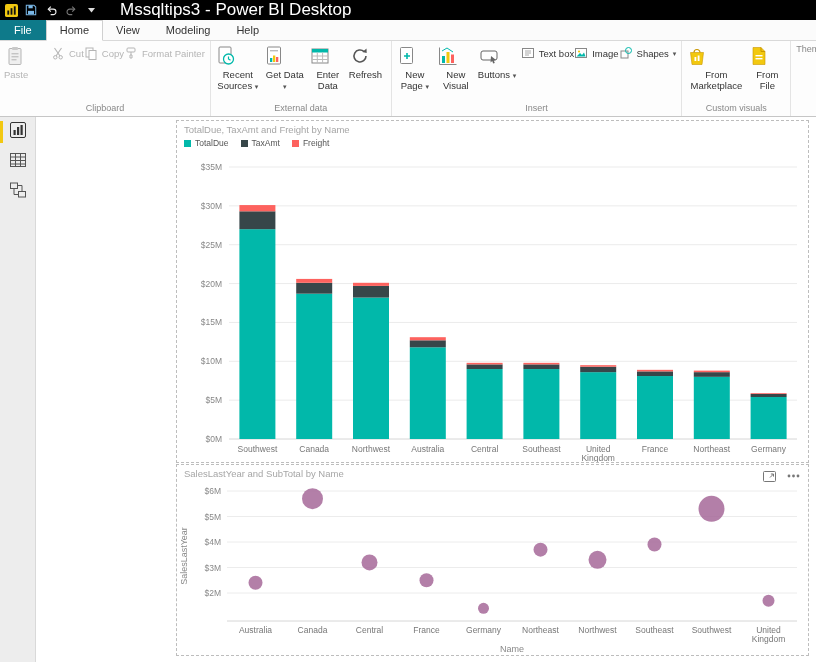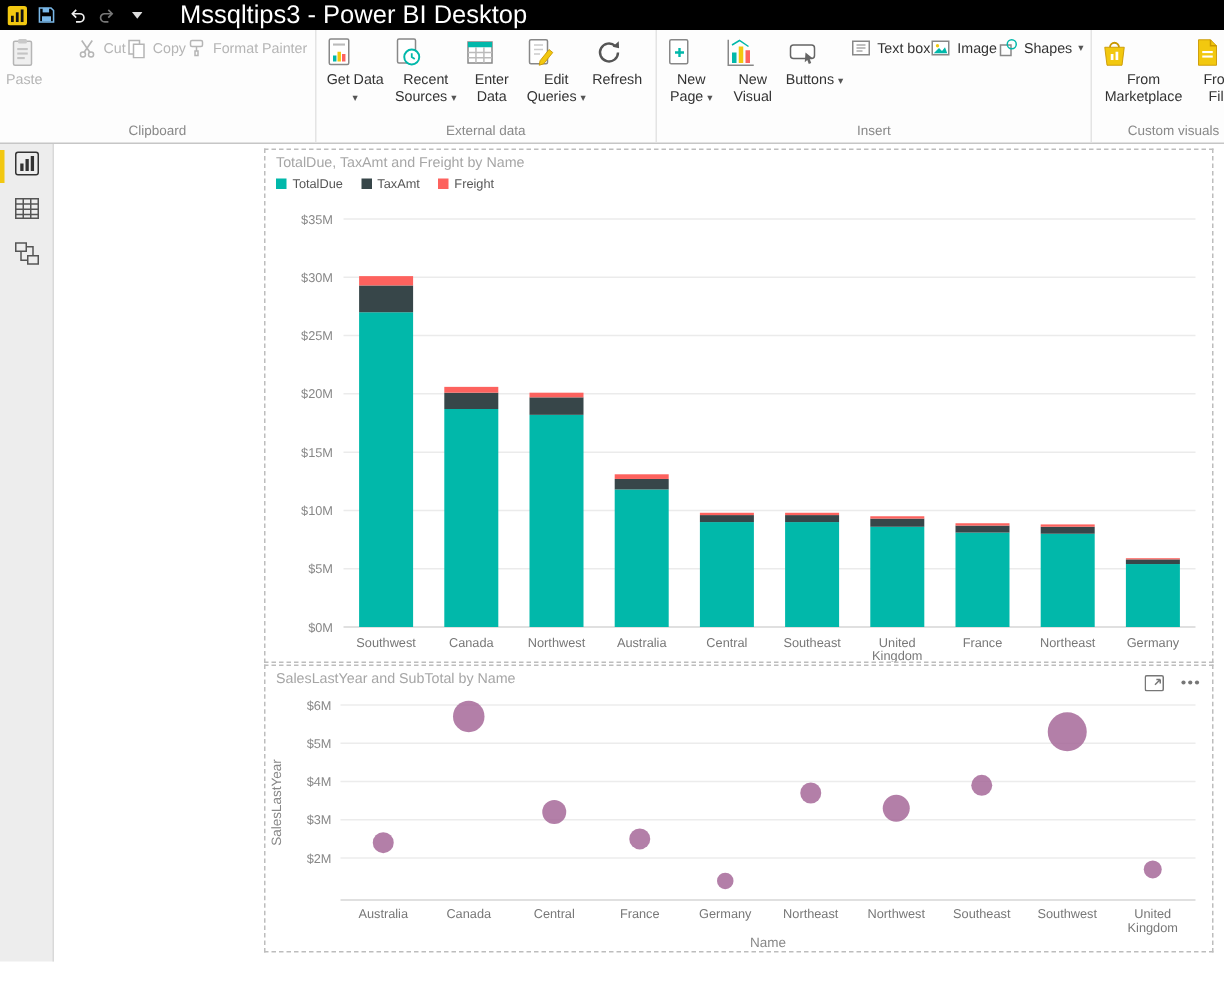--- a/index.html
+++ b/index.html
@@ -90,20 +90,27 @@
       </span>
       <span class="tb-ic">
         <svg width="7" height="5" viewBox="0 0 7 5">
             <path d="M0 0h7L3.5 4.5z" fill="#ddd"></path>
           </svg>
       </span>
     </div>
     <span class="title-text">Mssqltips3 - Power BI Desktop</span>
   </div>
 
+  <div class="tabrow">
+    <div class="tab file">File</div>
+    <div class="tab active">Home</div>
+    <div class="tab">View</div>
+    <div class="tab">Modeling</div>
+    <div class="tab">Help</div>
+  </div>
 
   <div class="ribbon">
 
     <div class="group">
       <div class="gbody">
         <div class="bigbtn disabled">
           <span class="ic">
             <svg viewBox="0 0 22 22">
                 <rect x="5" y="3.5" width="12" height="16" rx="1" fill="#efefef" stroke="#b5b5b5"></rect>
                 <rect x="8" y="2" width="6" height="3" rx="1" fill="#c9c9c9"></rect>
@@ -143,61 +150,51 @@
             </span>
             <span>Format Painter</span>
           </div>
         </div>
       </div>
       <div class="glabel">Clipboard</div>
     </div>
 
     <div class="group">
       <div class="gbody">
+        <div class="bigbtn" style="width:48px">
+          <span class="ic">
+            <svg viewBox="0 0 22 22">
+                <rect x="4" y="2" width="12" height="16" rx="1" fill="#fff" stroke="#888"></rect>
+                <circle cx="13.5" cy="14" r="5" fill="#fff" stroke="#01B8AA" stroke-width="1.3"></circle>
+                <path d="M13.5 11.5V14l2 1.3" stroke="#01B8AA" fill="none" stroke-width="1.2"></path>
+              </svg>
+          </span>
+          <span class="lbl"><span>Recent Sources</span> <span class="caret"></span></span>
+        </div>
         <div class="bigbtn">
           <span class="ic">
             <svg viewBox="0 0 22 22">
                 <rect x="4.5" y="2" width="13" height="17" rx="1" fill="#fff" stroke="#888"></rect>
                 <rect x="7" y="5" width="8" height="1.4" fill="#bbb"></rect>
                 <rect x="7" y="13" width="2.3" height="4" fill="#01B8AA"></rect>
                 <rect x="10" y="10.5" width="2.3" height="6.5" fill="#F2C80F"></rect>
                 <rect x="13" y="12" width="2.3" height="5" fill="#FD625E"></rect>
               </svg>
           </span>
           <span class="lbl"><span>Get Data</span> <span class="caret"></span></span>
         </div>
-        <div class="bigbtn" style="width:48px">
-          <span class="ic">
-            <svg viewBox="0 0 22 22">
-                <rect x="4" y="2" width="12" height="16" rx="1" fill="#fff" stroke="#888"></rect>
-                <circle cx="13.5" cy="14" r="5" fill="#fff" stroke="#01B8AA" stroke-width="1.3"></circle>
-                <path d="M13.5 11.5V14l2 1.3" stroke="#01B8AA" fill="none" stroke-width="1.2"></path>
-              </svg>
-          </span>
-          <span class="lbl"><span>Recent Sources</span> <span class="caret"></span></span>
-        </div>
         <div class="bigbtn" style="width:40px">
           <span class="ic">
             <svg viewBox="0 0 22 22">
                 <rect x="3" y="4" width="16" height="14" fill="#fff" stroke="#888"></rect>
                 <rect x="3" y="4" width="16" height="3.5" fill="#01B8AA"></rect>
                 <path d="M3 11h16M3 14.5h16M8.3 7.5v10.5M13.6 7.5v10.5" stroke="#bbb" fill="none"></path>
               </svg>
           </span>
           <span class="lbl"><span>Enter Data</span></span>
-        </div>
-        <div class="bigbtn">
-          <span class="ic">
-            <svg viewBox="0 0 22 22">
-                <rect x="4" y="2.5" width="12" height="16" rx="1" fill="#fff" stroke="#888"></rect>
-                <path d="M7 6h6M7 9h6M7 12h4" stroke="#ccc"></path>
-                <path d="M11 16.5 17 9l2.5 2-6 7.5-3 1z" fill="#F2C80F" stroke="#c99700" stroke-width="0.6"></path>
-              </svg>
-          </span>
-          <span class="lbl"><span>Edit Queries</span> <span class="caret"></span></span>
         </div>
         <div class="bigbtn" style="width:40px">
           <span class="ic">
             <svg viewBox="0 0 22 22">
                 <path d="M17 11a6 6 0 1 1-1.9-4.4" fill="none" stroke="#555" stroke-width="1.6"></path>
                 <path d="M17.5 3.5l.2 4.6-4.3-1z" fill="#555"></path>
               </svg>
           </span>
           <span class="lbl"><span>Refresh</span></span>
         </div>

